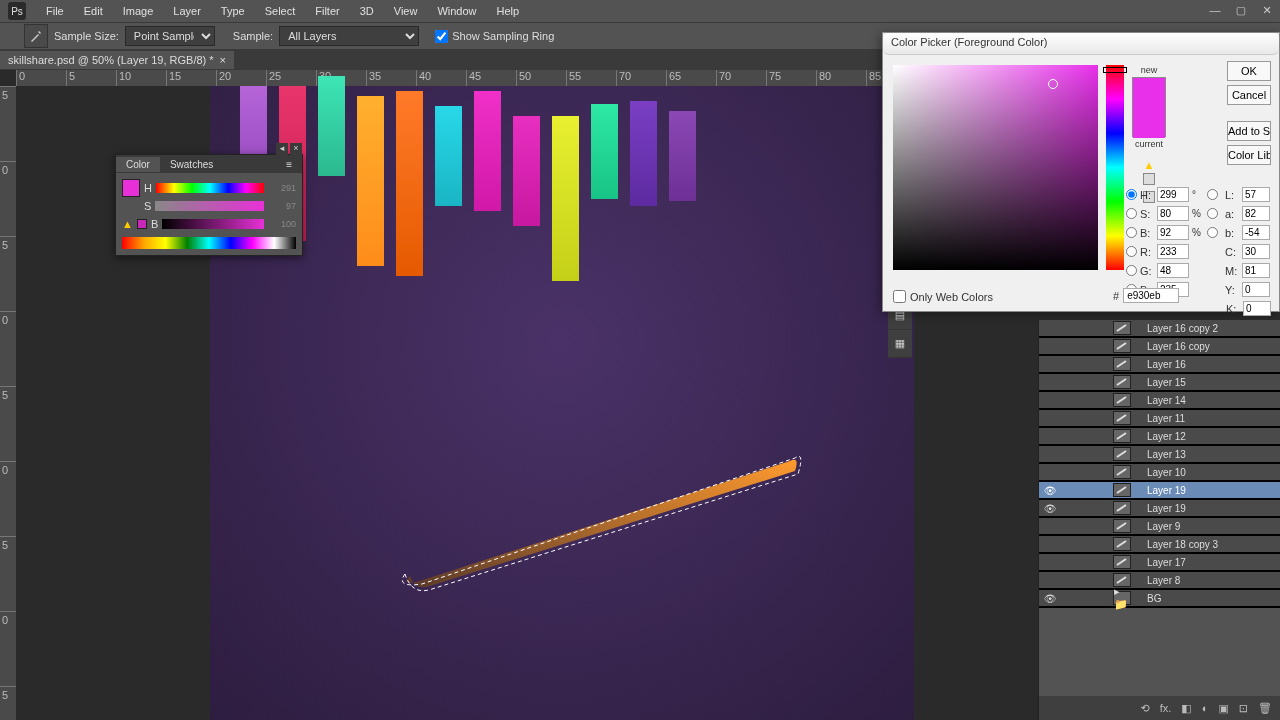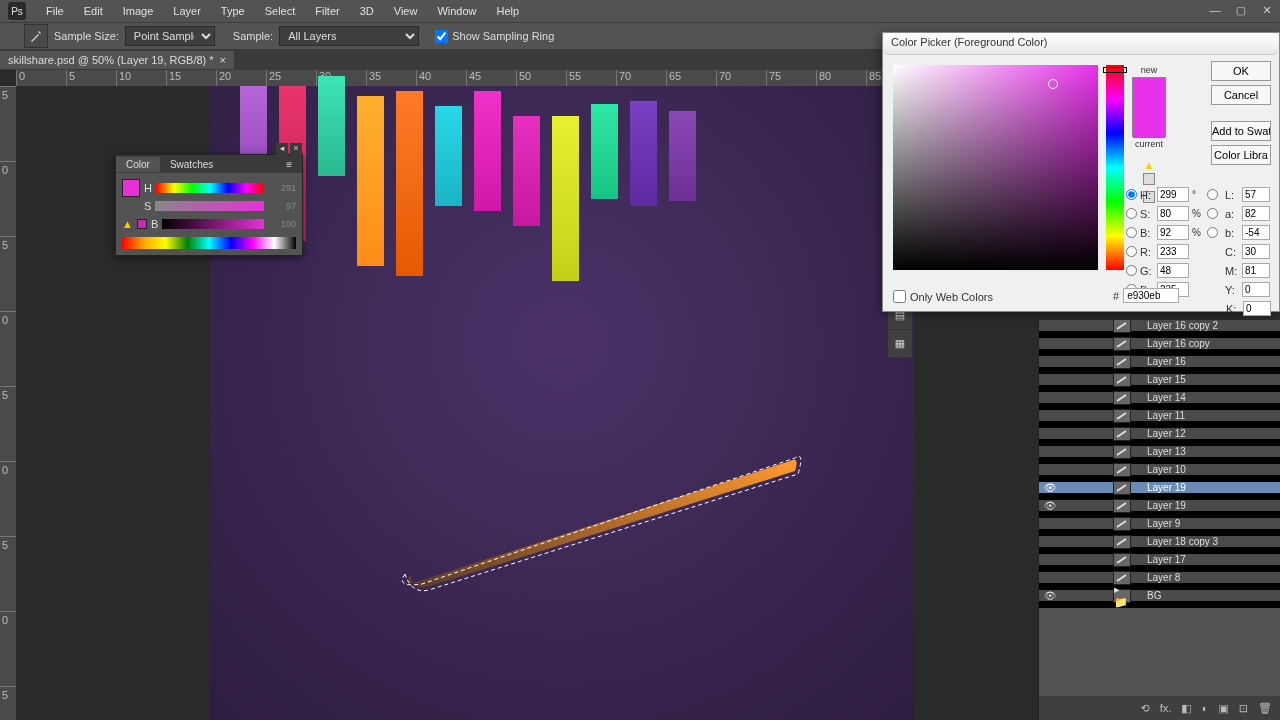--- a/index.html
+++ b/index.html
@@ -81,38 +81,38 @@
 .picker-field::after { content: ""; position: absolute; inset: 0; background: linear-gradient(to top, #000, transparent); }
 .picker-cursor { position: absolute; top: 14px; right: 40px; width: 10px; height: 10px; border: 1px solid #fff; border-radius: 50%; z-index: 2; }
 .picker-strip { width: 18px; height: 205px; background: linear-gradient(to bottom, red, magenta, blue, cyan, lime, yellow, red); position: relative; }
 .picker-strip-cursor { position: absolute; top: 2px; left: -3px; right: -3px; height: 6px; border: 1px solid #000; }
 .picker-swatches-col { display:flex; flex-direction:column; align-items:center; gap:2px;}
 .picker-swatches { width: 34px; height: 60px; border: 1px solid #888; }
 .picker-sw-new { height: 30px; background: #e830eb; }
 .picker-sw-cur { height: 30px; background: #e830eb; }
 .picker-sw-label { font-size: 9px; text-align: center; }
 .picker-btns { position: absolute; right: 8px; top: 6px; display: flex; flex-direction: column; gap: 4px; }
-.picker-btn { width: 60px; height: 20px; background: #f8f8f8; border: 1px solid #999; font-size: 11px; white-space: nowrap; overflow: hidden; }
+.picker-btn { width: 44px; height: 20px; background: #f8f8f8; border: 1px solid #999; font-size: 11px; white-space: nowrap; overflow: hidden; }
 .picker-vals { position: absolute; right: 8px; top: 130px; font-size: 11px; }
 .picker-vals .pv-row { display: flex; align-items: center; gap: 3px; height: 19px; }
 .picker-vals input[type=radio] { width: 11px; height: 11px; }
 .picker-vals .pv-label { width: 14px; }
 .picker-vals .pv-input { width: 32px; border: 1px solid #aaa; padding: 1px 2px; text-align: left; font-size: 10px; }
 .picker-vals .pv-unit { width: 12px; font-size: 10px; }
 .picker-vals .pv-label2 { width: 14px; margin-left: 4px; }
 .picker-vals .pv-input2 { width: 28px; border: 1px solid #aaa; padding: 1px 2px; font-size: 10px; }
 .picker-webonly { position: absolute; bottom: 8px; left: 10px; display: flex; align-items: center; gap: 4px; font-size: 11px; }
 .picker-hex { position: absolute; bottom: 8px; left: 230px; display: flex; align-items: center; gap: 4px; font-size: 11px; }
 .picker-hex input { width: 56px; border: 1px solid #aaa; padding: 1px 3px; font-size: 10px; }
 .picker-cube { width:12px;height:12px;border:1px solid #888;background:#ddd;}
 
 
 .layers { position: absolute; right: 0; top: 320px; width: 242px; bottom: 0; background: #535353; color: #ddd; border-left: 1px solid #222; }
 .layers-list { overflow-y: auto; height: calc(100% - 30px); }
-.layer-row { height: 18px; display: flex; align-items: center; border-bottom: 7px solid #000000; background: #4a4a4a; padding-left: 4px; gap: 16px; }
+.layer-row { height: 18px; display: flex; align-items: center; border-bottom: 2px solid #000000; background: #4a4a4a; padding-left: 4px; gap: 16px; }
 .layer-row.selected { background: #6a8bb5; color: #fff; }
 .layer-eye { width: 14px; height: 14px; display: flex; align-items: center; justify-content: center; font-size: 10px; }
 .layer-indent { width: 24px; }
 .layer-thumb { width: 18px; height: 14px; background: #666; border: 1px solid #222; display:flex; align-items:center; justify-content:center; }
 .layer-thumb svg { width: 12px; height: 10px; }
 .layer-name { font-size: 10px; }
 .layers-footer { position: absolute; bottom: 0; left: 0; right: 0; height: 24px; background: #3f3f3f; display: flex; align-items: center; justify-content: flex-end; gap: 10px; padding: 0 8px; color: #bbb; }
 .layers-footer span { font-size: 11px; }
 </style>
 </head>

